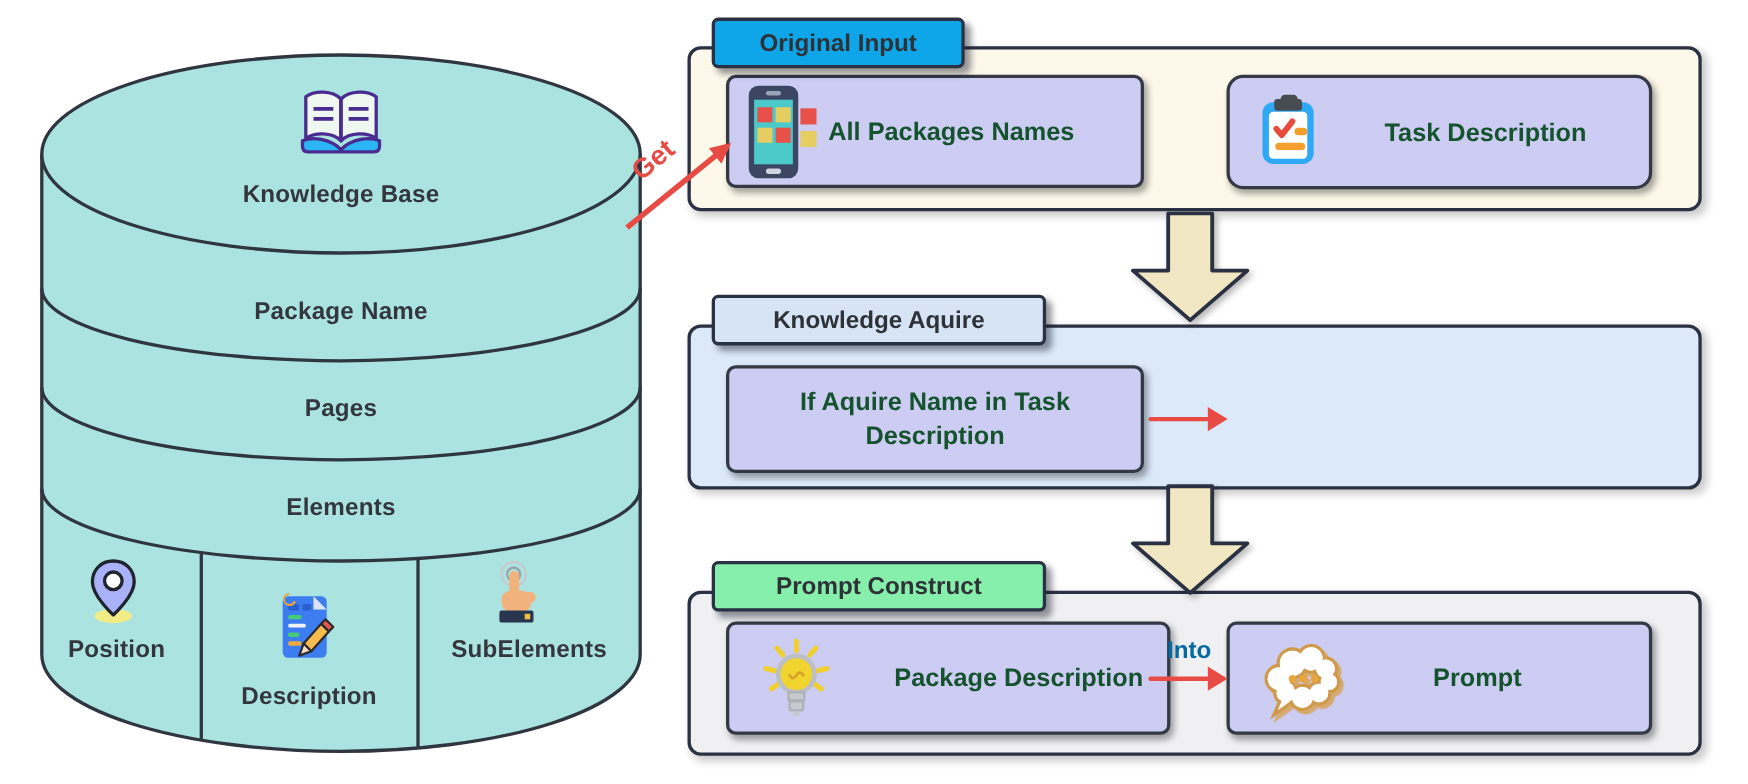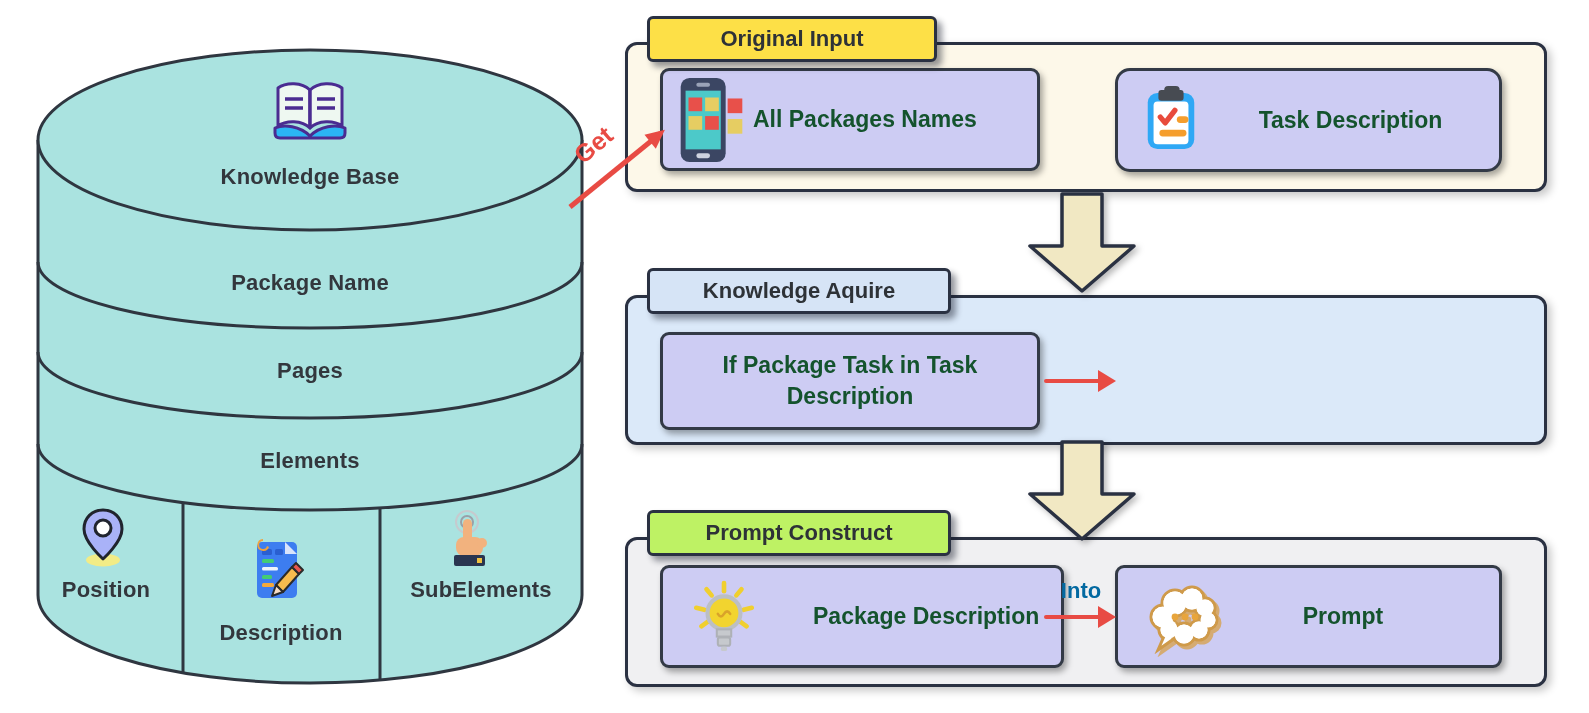--- a/index.html
+++ b/index.html
@@ -105,21 +105,21 @@
     <circle cx="27" cy="13" r="11" fill="none" stroke="#c6cace" stroke-width="2"></circle>
     <rect x="23" y="10" width="9" height="26" rx="4.5" fill="#f2b27e"></rect>
     <rect x="16" y="28" width="27" height="19" rx="8" fill="#f2b27e"></rect>
     <circle cx="42" cy="34" r="5" fill="#f2b27e"></circle>
     <rect x="14" y="46" width="31" height="11" rx="2" fill="#2a3550"></rect>
     <rect x="37" y="49" width="5" height="5" fill="#f0c040"></rect>
   </svg>
   <div class="band-label" style="left:391px;top:577px;width:180px;">SubElements</div>
 
   <div class="panel" style="top:42px;height:150px;background:#fdf8e9;"></div>
-  <div class="panel-header" style="top:16px;width:290px;background:#fde047;">
+  <div class="panel-header" style="top:16px;width:230px;background:#0ea5e9;">
     <span>Original Input</span>
   </div>
 
   <div class="item-box" style="left:660px;top:68px;width:380px;height:103px;padding-left:12px;">
     <span class="icon-slot">
       <svg width="72" height="90" viewBox="0 0 72 92">
         <rect x="5" y="3" width="46" height="86" rx="9" fill="#3b4663"></rect>
         <rect x="10" y="16" width="36" height="60" fill="#4cc9c9"></rect>
         <rect x="21" y="8" width="14" height="4" rx="2" fill="#9aa3b8"></rect>
         <rect x="21" y="80" width="14" height="5" rx="2.5" fill="#cfd4e0"></rect>
@@ -162,33 +162,33 @@
   <svg class="down-arrow" style="left:1027px;top:192px;" width="110" height="102" viewBox="0 0 110 102">
     <polygon points="35,2 75,2 75,54 107,54 55,99 3,54 35,54" fill="#f1e8c3" stroke="#2a3142" stroke-width="3.5" stroke-linejoin="round"></polygon>
   </svg>
 
   <div class="panel" style="top:295px;height:150px;background:#dbe9f9;"></div>
   <div class="panel-header" style="top:268px;width:304px;background:#d6e4f6;">
     <span>Knowledge Aquire</span>
   </div>
 
   <div class="item-box" style="left:660px;top:332px;width:380px;height:98px;">
-    <span class="lbl-wrap">If Package Task in Task Description</span>
+    <span class="lbl-wrap">If Aquire Name in Task Description</span>
   </div>
   <div class="red-connector" style="left:1044px;top:370px;width:72px;height:22px;">
     <div class="red-line"></div>
       <div class="red-head"></div>
   </div>
 
   <svg class="down-arrow" style="left:1027px;top:440px;" width="110" height="102" viewBox="0 0 110 102">
     <polygon points="35,2 75,2 75,54 107,54 55,99 3,54 35,54" fill="#f1e8c3" stroke="#2a3142" stroke-width="3.5" stroke-linejoin="round"></polygon>
   </svg>
 
   <div class="panel" style="top:537px;height:150px;background:#f0f0f2;"></div>
-  <div class="panel-header" style="top:510px;width:304px;background:#bef264;">
+  <div class="panel-header" style="top:510px;width:304px;background:#86efac;">
     <span>Prompt Construct</span>
   </div>
 
   <div class="item-box" style="left:660px;top:565px;width:404px;height:103px;padding-left:26px;gap:40px;">
     <span class="icon-slot">
       <svg width="70" height="80" viewBox="0 0 68 76">
         <g stroke="#f0cf2e" stroke-width="4.5" stroke-linecap="round">
           <line x1="34" y1="5" x2="34" y2="13"></line>
           <line x1="17" y1="11" x2="22" y2="17"></line>
           <line x1="51" y1="11" x2="46" y2="17"></line>

